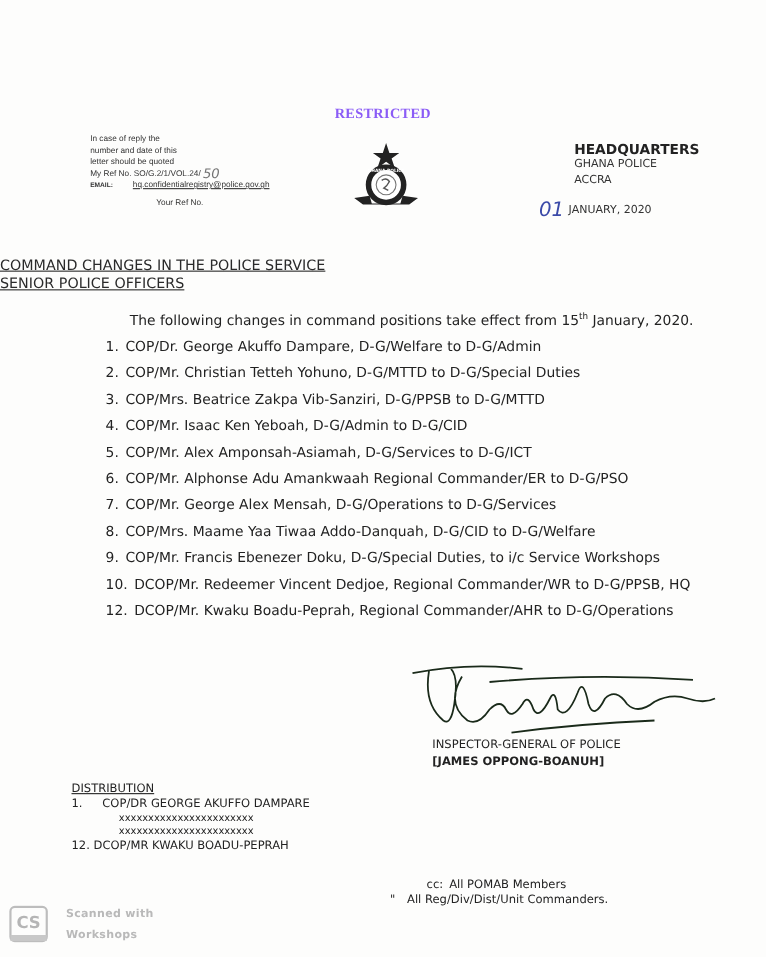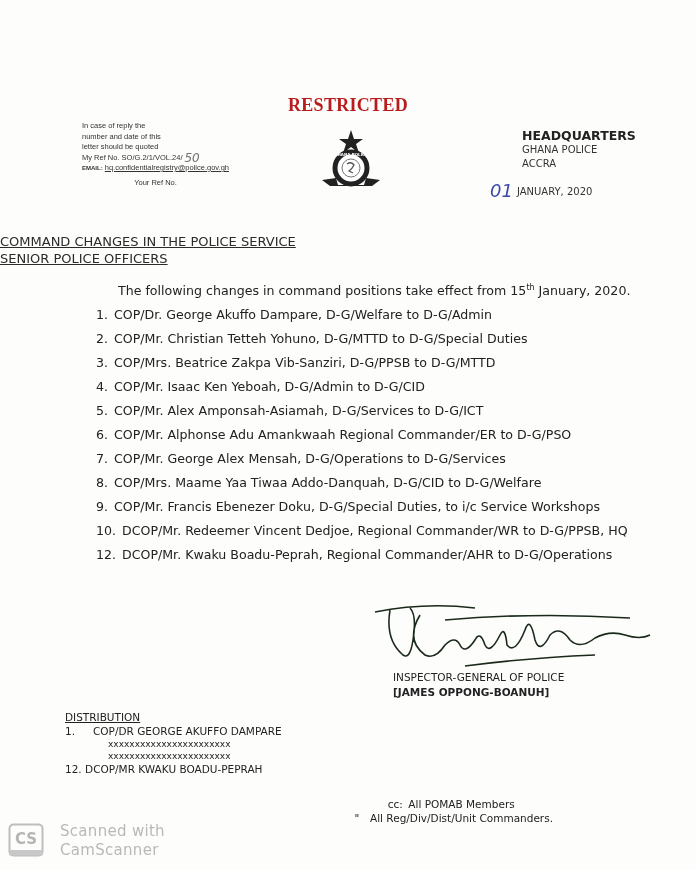--- a/index.html
+++ b/index.html
@@ -5,34 +5,34 @@
   html, body { margin:0; padding:0; }
   body {
     width:696px; height:870px; position:relative; overflow:hidden;
     background:#fdfdfc;
     font-family:"DejaVu Sans", sans-serif;
     color:#1f1f1f;
   }
   .abs { position:absolute; }
   .restricted {
     left:0; width:696px; top:95px; text-align:center;
-    font-family:"Liberation Serif", serif; font-weight:bold; font-size:18px;
-    letter-spacing:0.3px; color:#b91c1c;
+    font-family:"Liberation Serif", serif; font-weight:bold; font-size:13px;
+    letter-spacing:0.3px; color:#8b5cf6;
   }
   .reply-block {
     left:82px; top:121px; font-family:"Liberation Sans", sans-serif;
     font-size:7.5px; line-height:10.5px; color:#333;
   }
   .reply-block .line { white-space:nowrap; }
   .reply-block .hand {
     font-family:"DejaVu Sans", sans-serif; font-size:12px; color:#737373;
     font-style:italic; margin-left:2px; vertical-align:-2px;
   }
   .reply-block .email-label { font-weight:bold; font-size:6px; }
-  .reply-block .email { text-decoration:underline; }
+  .reply-block .email { text-decoration:underline;margin-left:16px; }
   .reply-block .yourref { margin-top:4px;text-align:center; }
   .crest { left:318px; top:128px; width:66px; height:66px; }
   .hq {
     left:522px; top:128px; font-family:"Liberation Sans", sans-serif;
   }
   .hq .title { font-family:"DejaVu Sans", sans-serif; font-weight:bold; font-size:12.5px; color:#222; }
   .hq .sub { font-size:10px; line-height:14px; color:#333; font-family:"DejaVu Sans", sans-serif; }
   .date {
     left:490px; top:180px; font-size:10px; color:#333; white-space:nowrap;
   }
@@ -67,22 +67,22 @@
   .dist .x { padding-left:43px; font-size:9px; line-height:12px; }
   .cc {
     left:344px; top:797px; font-size:10.5px; line-height:14px; color:#222;text-align:center;
   }
   .cc .row { white-space:nowrap; }
   .cc .lbl { display:inline-block; width:26px; }
   .cs-badge {
     left:8px; top:823px; width:36px; height:34px;
   }
   .cs-text {
-    left:60px; top:822px; font-family:"DejaVu Sans", sans-serif; font-size:15px;
-    line-height:19px; color:#b9b9b9; letter-spacing:0.3px;
+    left:60px; top:822px; font-family:"DejaVu Sans", sans-serif; font-size:10px;
+    line-height:19px; color:#b9b9b9; letter-spacing:0.3px;font-weight:bold;
   }
 </style>
 </head>
 <body>
 
 <div class="abs restricted">RESTRICTED</div>
 
 <div class="abs reply-block">
   <div class="line">In case  of reply the</div>
   <div class="line">number and date of this</div>
@@ -204,14 +204,14 @@
   </div>
 </div>
 
 <svg class="abs cs-badge" viewBox="0 0 36 34">
   <rect x="1.5" y="1.5" width="33" height="31" rx="4" fill="none" stroke="#bdbdbd" stroke-width="2"></rect>
   <rect x="1.5" y="27" width="33" height="5.5" fill="#c8c8c8"></rect>
   <text id="cs-badge-text" x="18" y="21" font-size="15" font-weight="bold" fill="#b5b5b5" text-anchor="middle" font-family="DejaVu Sans, sans-serif">CS</text>
 </svg>
 <div class="abs cs-text">
   <div>Scanned with</div>
-  <div>CamScanner</div>
+  <div>Workshops</div>
 </div>
 
 </body></html>

